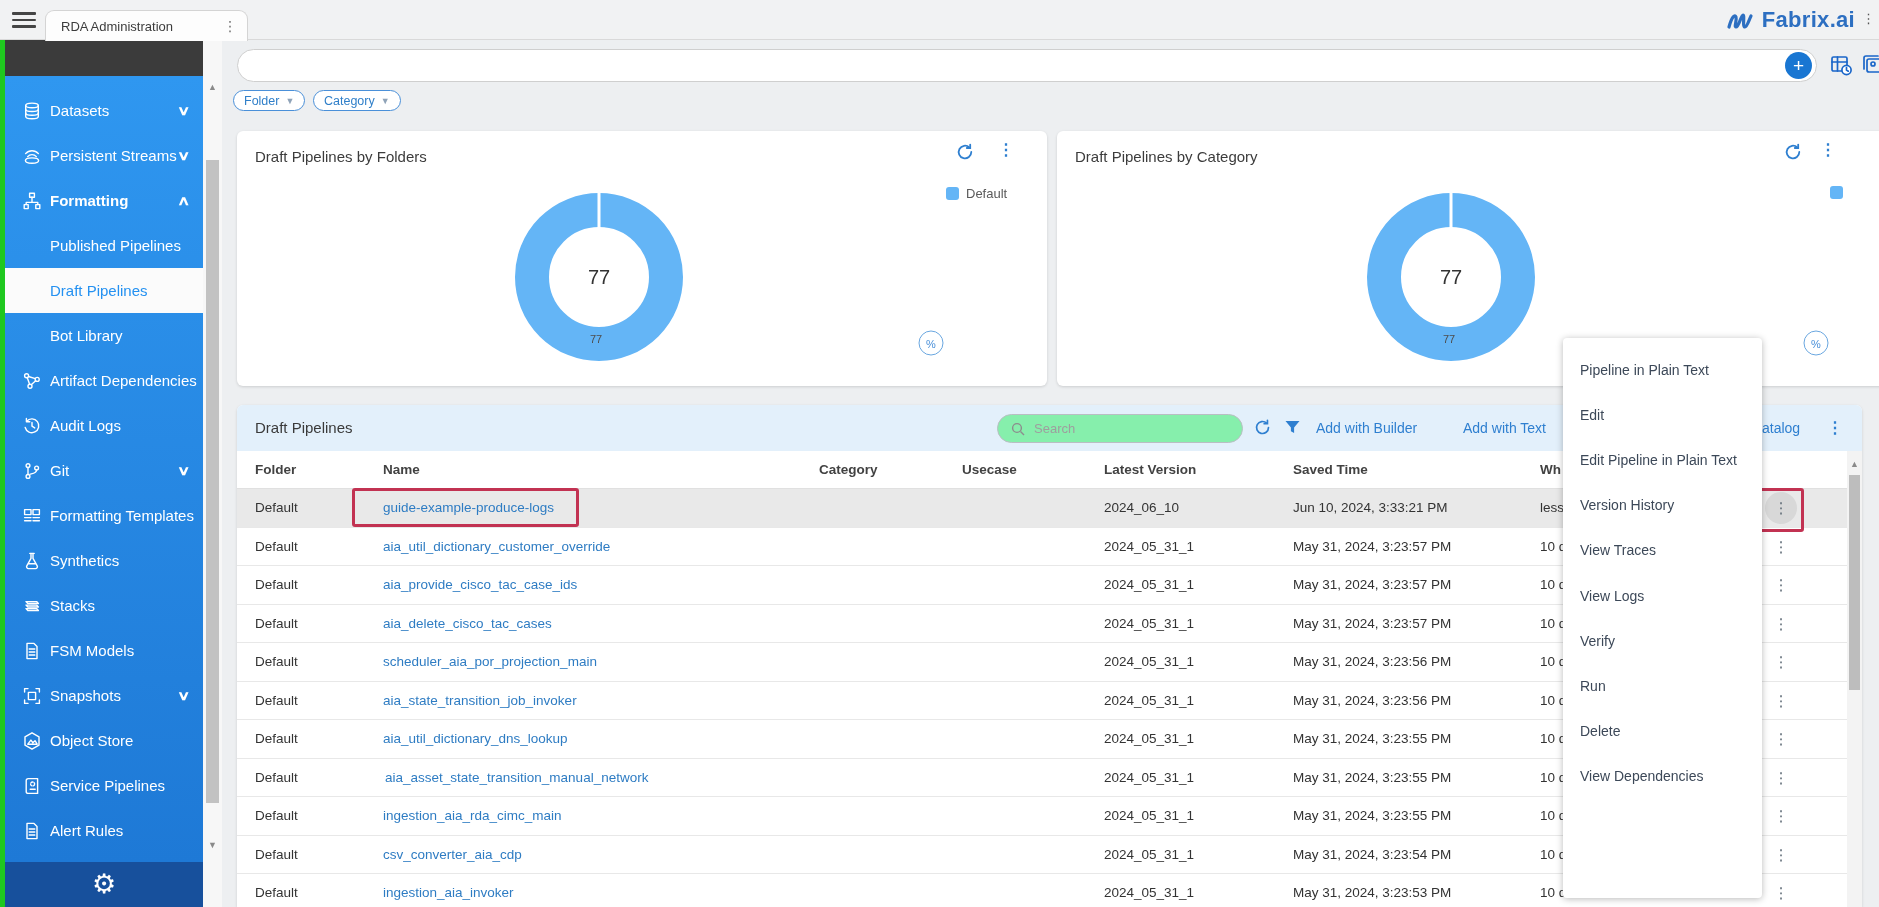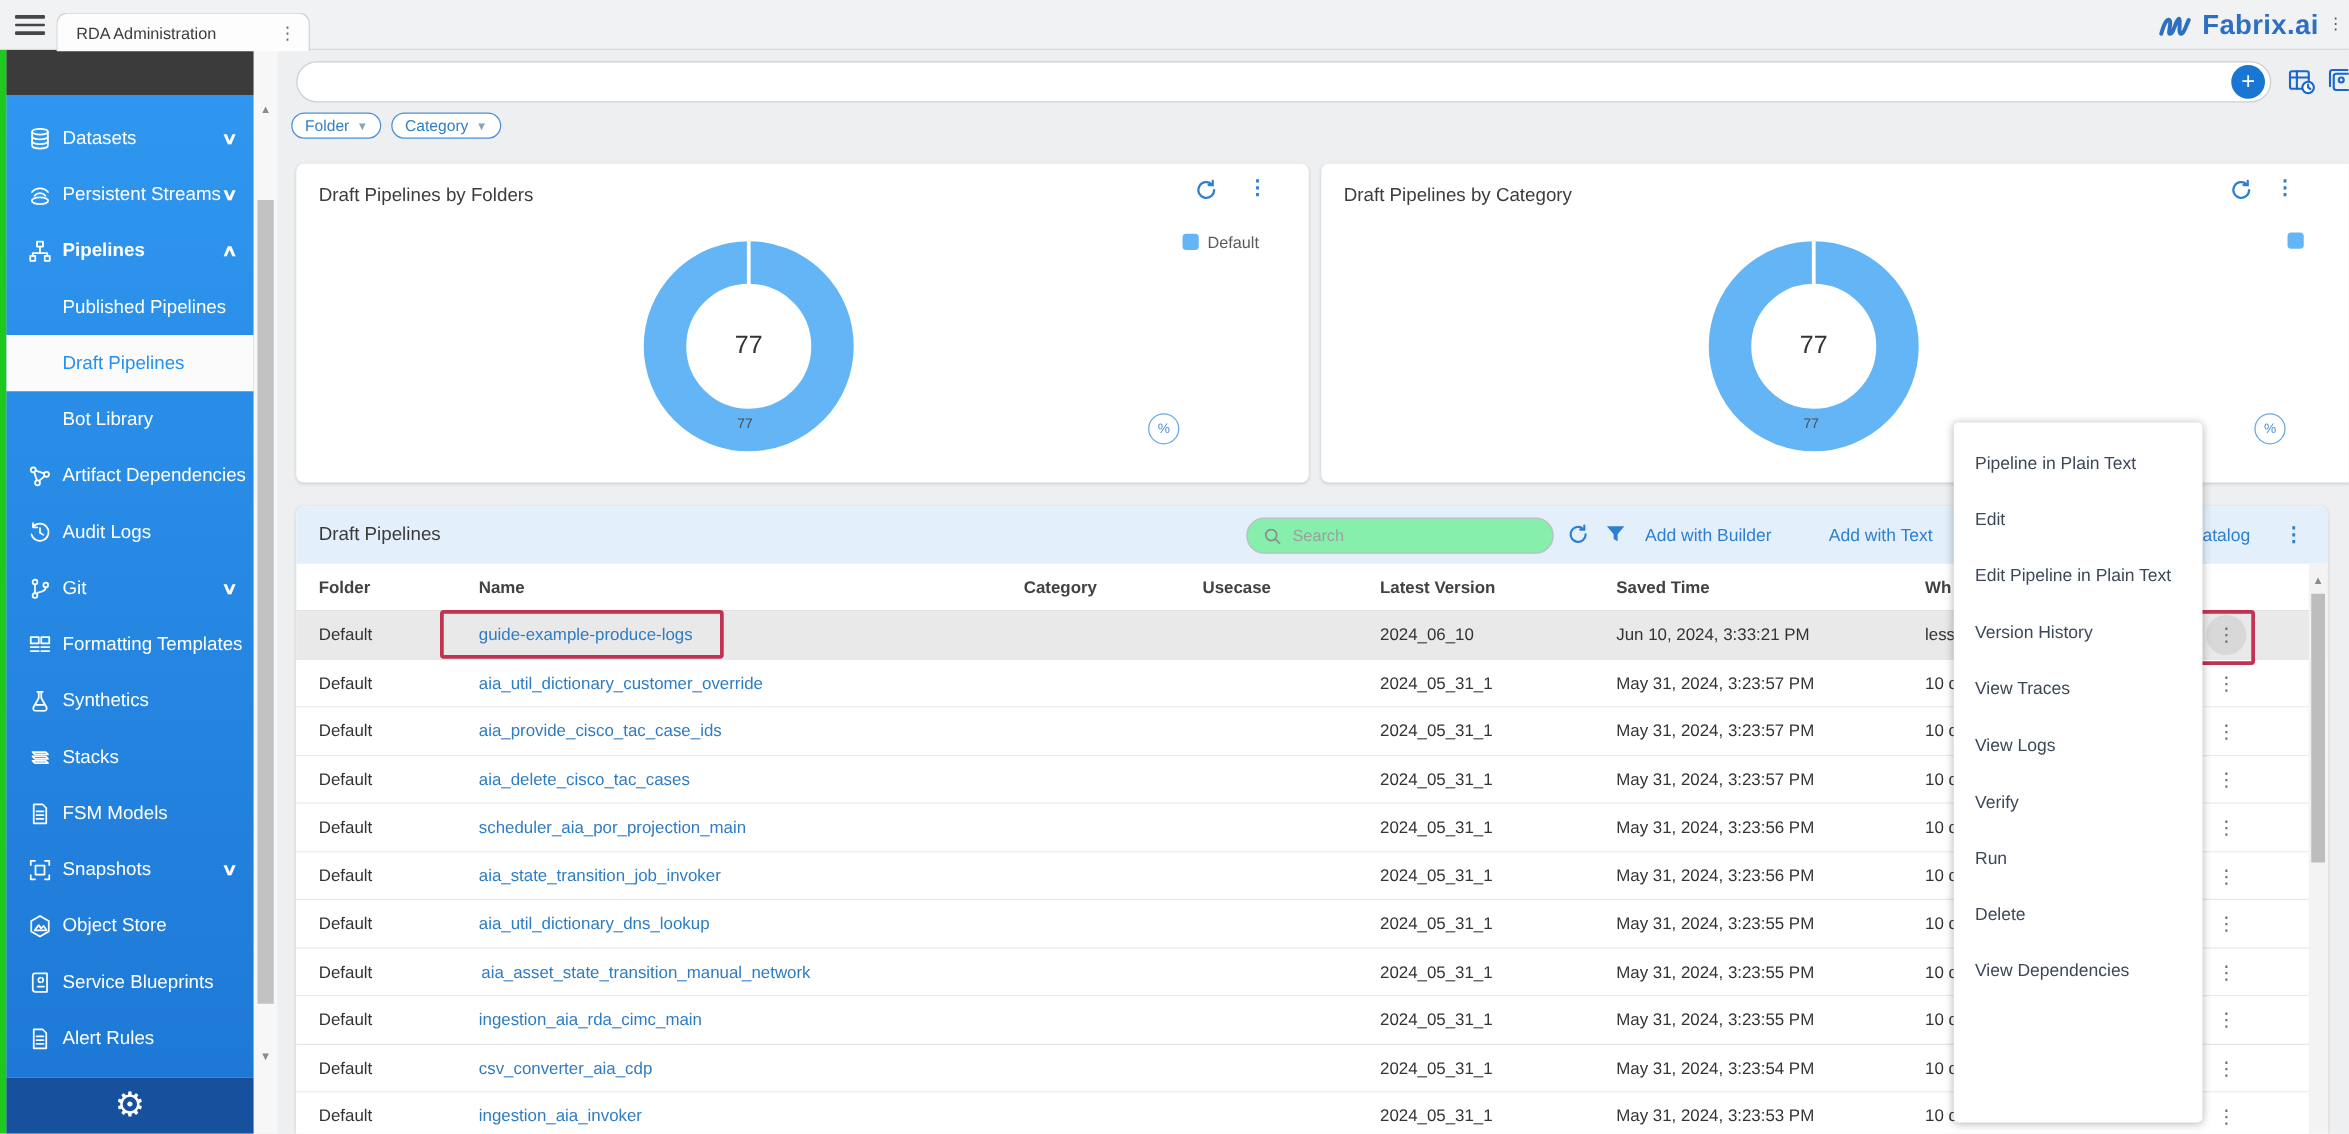--- a/index.html
+++ b/index.html
@@ -139,21 +139,21 @@
         <span class="side-label">Persistent Streams</span>
         <span class="side-chevron">∨</span>
       </div>
       <div class="side-item bold">
         <span class="side-icon"><svg viewBox="0 0 20 20">
             <rect x="7.6" y="2.2" width="4.8" height="4"></rect>
             <rect x="2.2" y="13.6" width="4" height="4"></rect>
             <rect x="13.8" y="13.6" width="4" height="4"></rect>
             <path d="M10 6.2v3.2M4.2 13.6v-2.2h11.6v2.2M10 9.4v2"></path>
           </svg></span>
-        <span class="side-label">Pipelines</span>
+        <span class="side-label">Formatting</span>
         <span class="side-chevron">∧</span>
       </div>
       <div class="side-item child">
         <span class="side-label">Published Pipelines</span>
       </div>
       <div class="side-item active child">
         <span class="side-label">Draft Pipelines</span>
       </div>
       <div class="side-item child">
         <span class="side-label">Bot Library</span>
@@ -229,21 +229,21 @@
             <path d="M5.8 13.2l3.1-4.1 2 2.6 2.1-2 2.2 3.5z"></path>
           </svg></span>
         <span class="side-label">Object Store</span>
       </div>
       <div class="side-item">
         <span class="side-icon"><svg viewBox="0 0 20 20">
             <path d="M6.2 2.6h9.4v14.8H6.2a2 2 0 0 1-2-2V4.6a2 2 0 0 1 2-2z"></path>
             <circle cx="10.6" cy="8" r="2" stroke-dasharray="2 1.4"></circle>
             <path d="M8.2 13.2h5"></path>
           </svg></span>
-        <span class="side-label">Service Blueprints</span>
+        <span class="side-label">Service Pipelines</span>
       </div>
       <div class="side-item">
         <span class="side-icon"><svg viewBox="0 0 20 20">
             <path d="M5 2.4h7l3 3v12.2H5z"></path>
             <path d="M7.2 8h5.6M7.2 11h5.6M7.2 14h5.6"></path>
           </svg></span>
         <span class="side-label">Alert Rules</span>
       </div>
     </div>
   <div class="abs side-footer">

